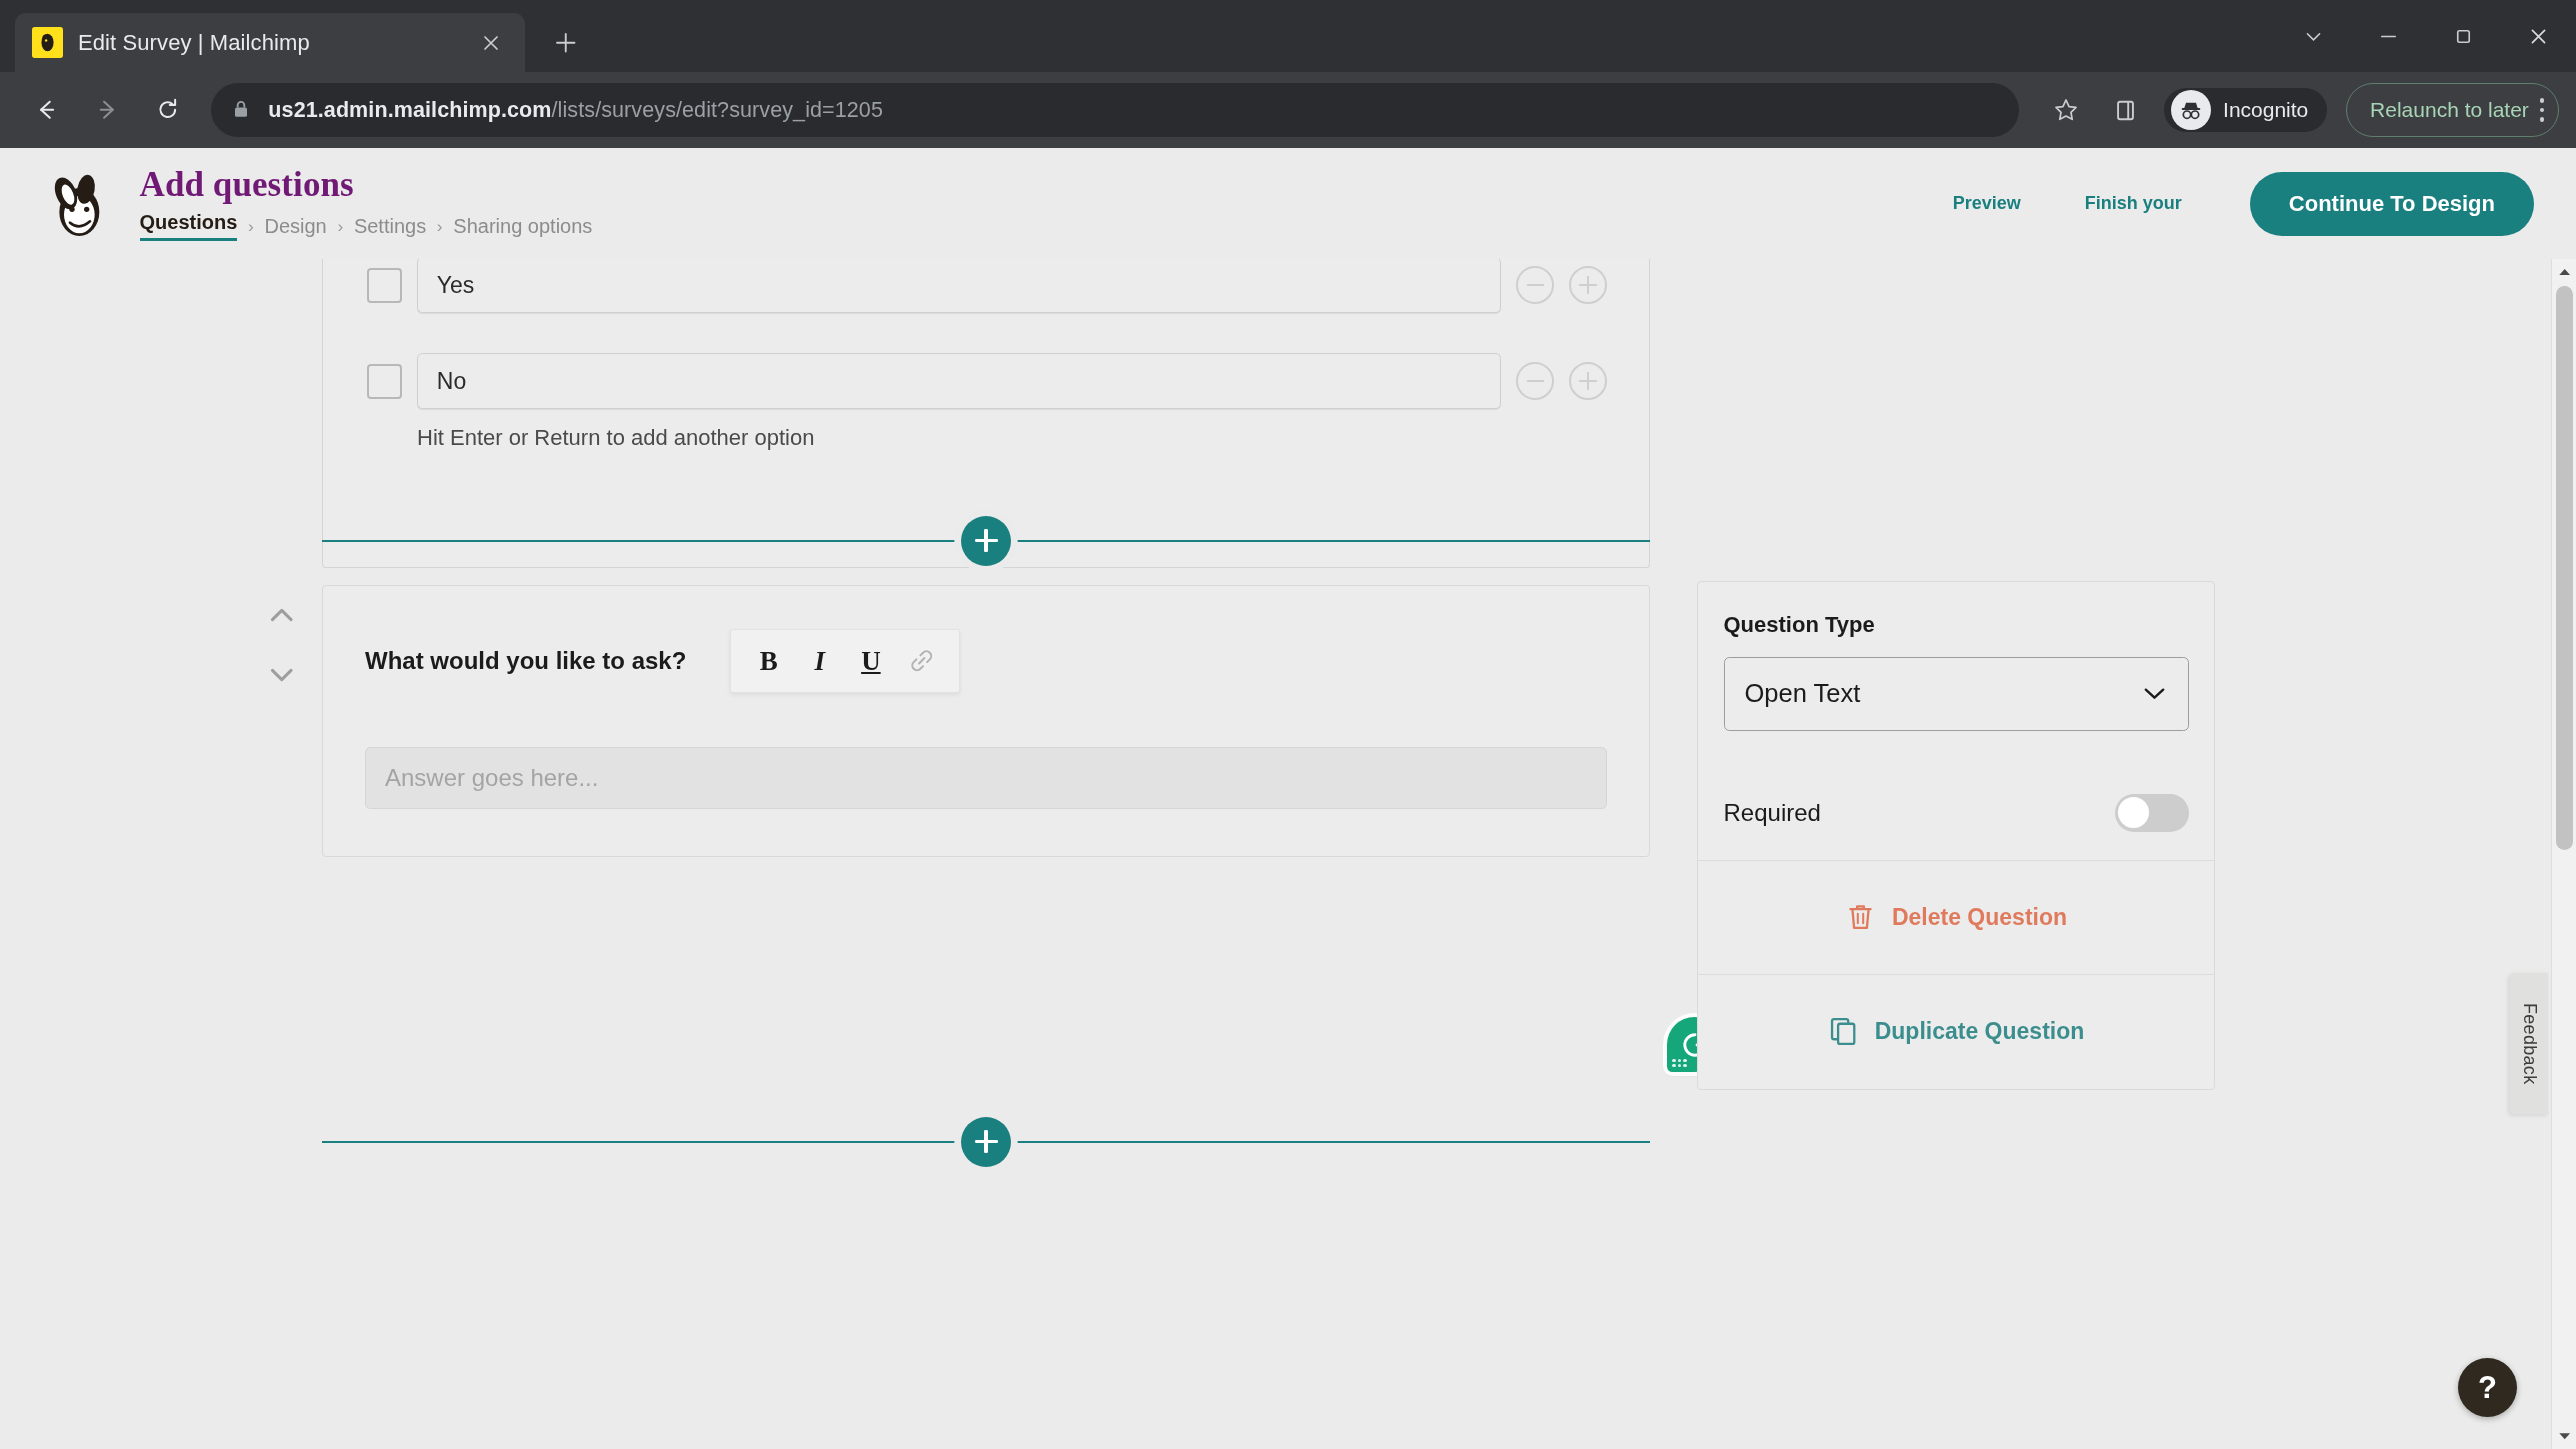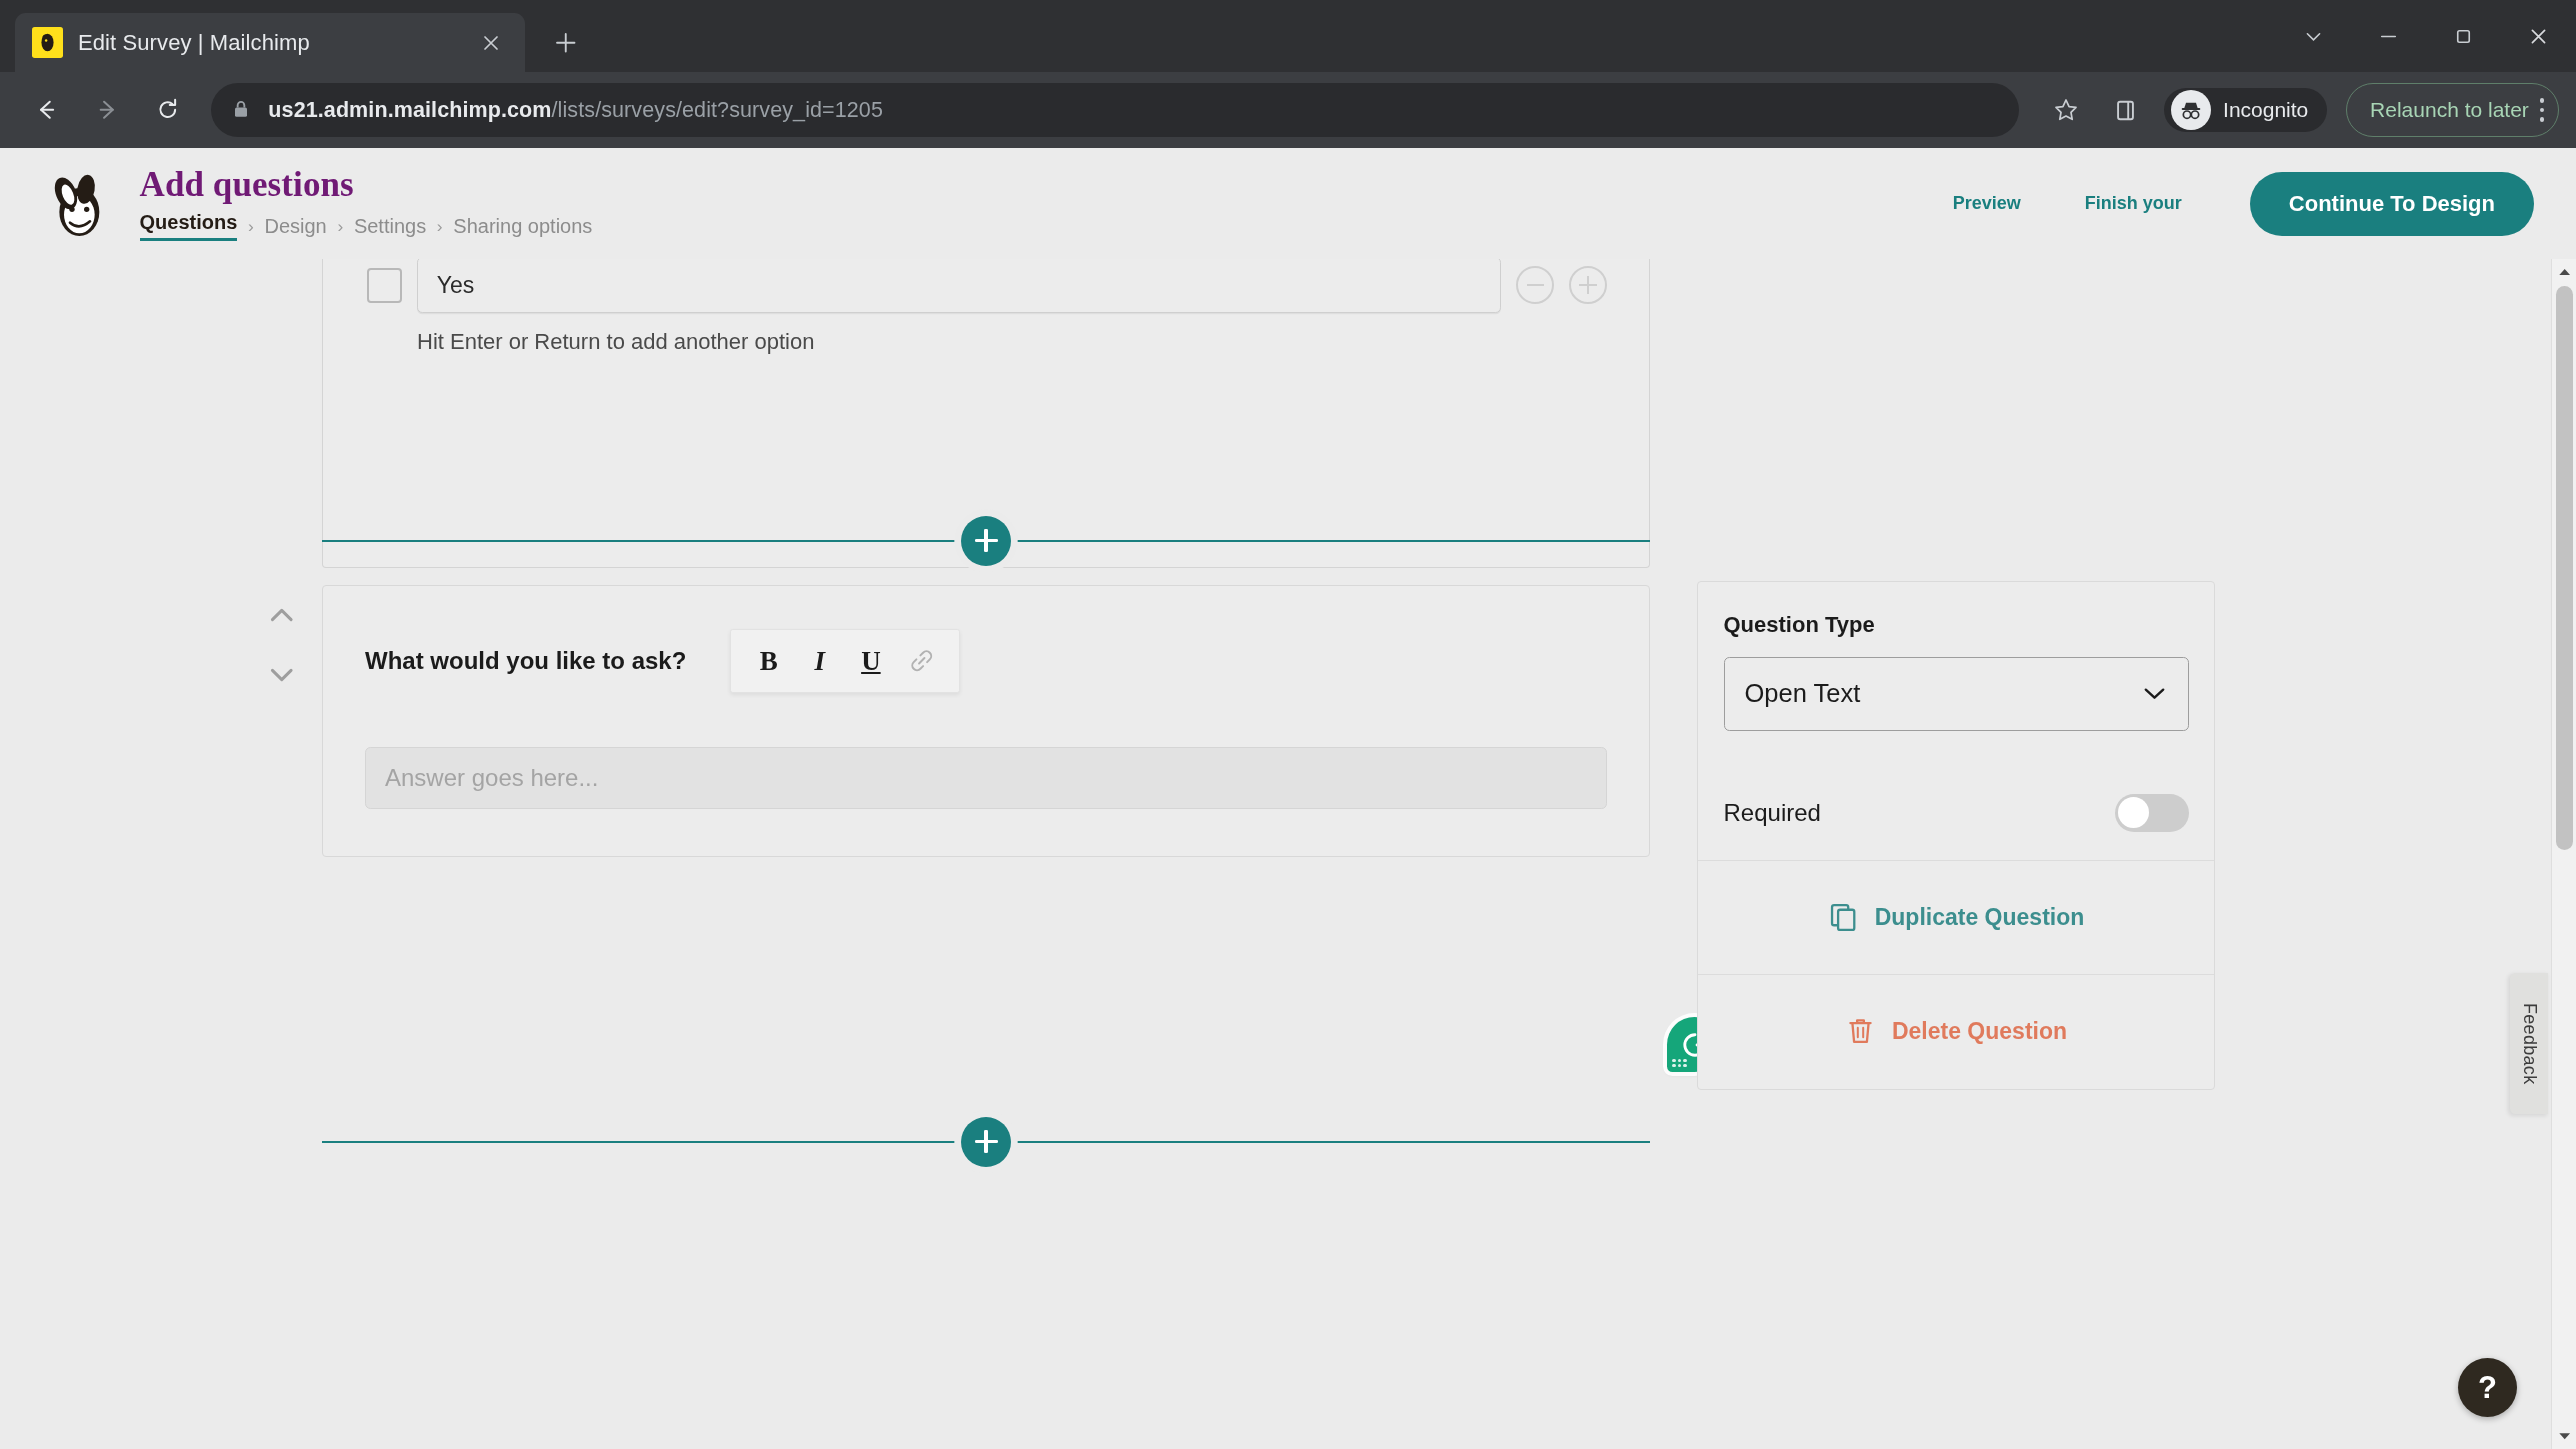--- a/index.html
+++ b/index.html
@@ -427,20 +427,30 @@
         <button class="primary-btn">Continue To Design</button>
       </div>
     </div>
 
     <div class="content">
 
       <div class="card-top-partial">
         <div class="opt-row" style="margin-top:74px;">
           <span class="opt-check"></span>
           <span class="opt-input">Yes</span>
+          <span class="circ-wrap">
+              <span class="circ-btn"></span>
+            </span>
+          <span class="circ-wrap">
+              <span class="circ-btn plus"></span>
+            </span>
+        </div>
+        <div class="opt-row" style="margin-top:32px;">
+          <span class="opt-check"></span>
+          <span class="opt-input">No</span>
           <span class="circ-wrap">
               <span class="circ-btn"></span>
             </span>
           <span class="circ-wrap">
               <span class="circ-btn plus"></span>
             </span>
         </div>
         <div class="hint">Hit Enter or Return to add another option</div>
       </div>
 
@@ -518,38 +528,38 @@
         <div class="req-row">
           <span class="req-label">Required</span>
           <span class="toggle">
               <i class="knob"></i>
             </span>
         </div>
 
         <div class="panel-action">
           <span>
             <svg width="31" height="31" viewBox="0 0 46 46">
-              <rect x="6" y="6" width="24" height="30" rx="3" stroke="#3c8e8e" stroke-width="3.4" fill="none"></rect>
-              <rect x="15" y="13" width="24" height="30" rx="3" stroke="#3c8e8e" stroke-width="3.4" fill="#ececec"></rect>
-            </svg>
-          </span>
-          <span class="pa-label dup">Duplicate Question</span>
-        </div>
-
-        <div class="panel-action">
-          <span>
-            <svg width="31" height="31" viewBox="0 0 46 46">
               <path d="M8 12 H38" stroke="#e07a5c" stroke-width="3.4" stroke-linecap="round"></path>
               <path d="M18 12 V8 H28 V12" stroke="#e07a5c" stroke-width="3.4" fill="none" stroke-linejoin="round"></path>
               <path d="M11 12 L13.5 40 H32.5 L35 12" stroke="#e07a5c" stroke-width="3.4" fill="none" stroke-linejoin="round"></path>
               <path d="M19 19 V33 M27 19 V33" stroke="#e07a5c" stroke-width="3" stroke-linecap="round"></path>
             </svg>
           </span>
           <span class="pa-label del">Delete Question</span>
         </div>
+
+        <div class="panel-action">
+          <span>
+            <svg width="31" height="31" viewBox="0 0 46 46">
+              <rect x="6" y="6" width="24" height="30" rx="3" stroke="#3c8e8e" stroke-width="3.4" fill="none"></rect>
+              <rect x="15" y="13" width="24" height="30" rx="3" stroke="#3c8e8e" stroke-width="3.4" fill="#ececec"></rect>
+            </svg>
+          </span>
+          <span class="pa-label dup">Duplicate Question</span>
+        </div>
       </div>
 
       <div class="feedback-tab" style="top: 714px; right: 28px;">
         <span>Feedback</span>
       </div>
 
       <div class="help-btn" style="right: 59px; bottom: 32px;">
         <span>?</span>
       </div>
 

